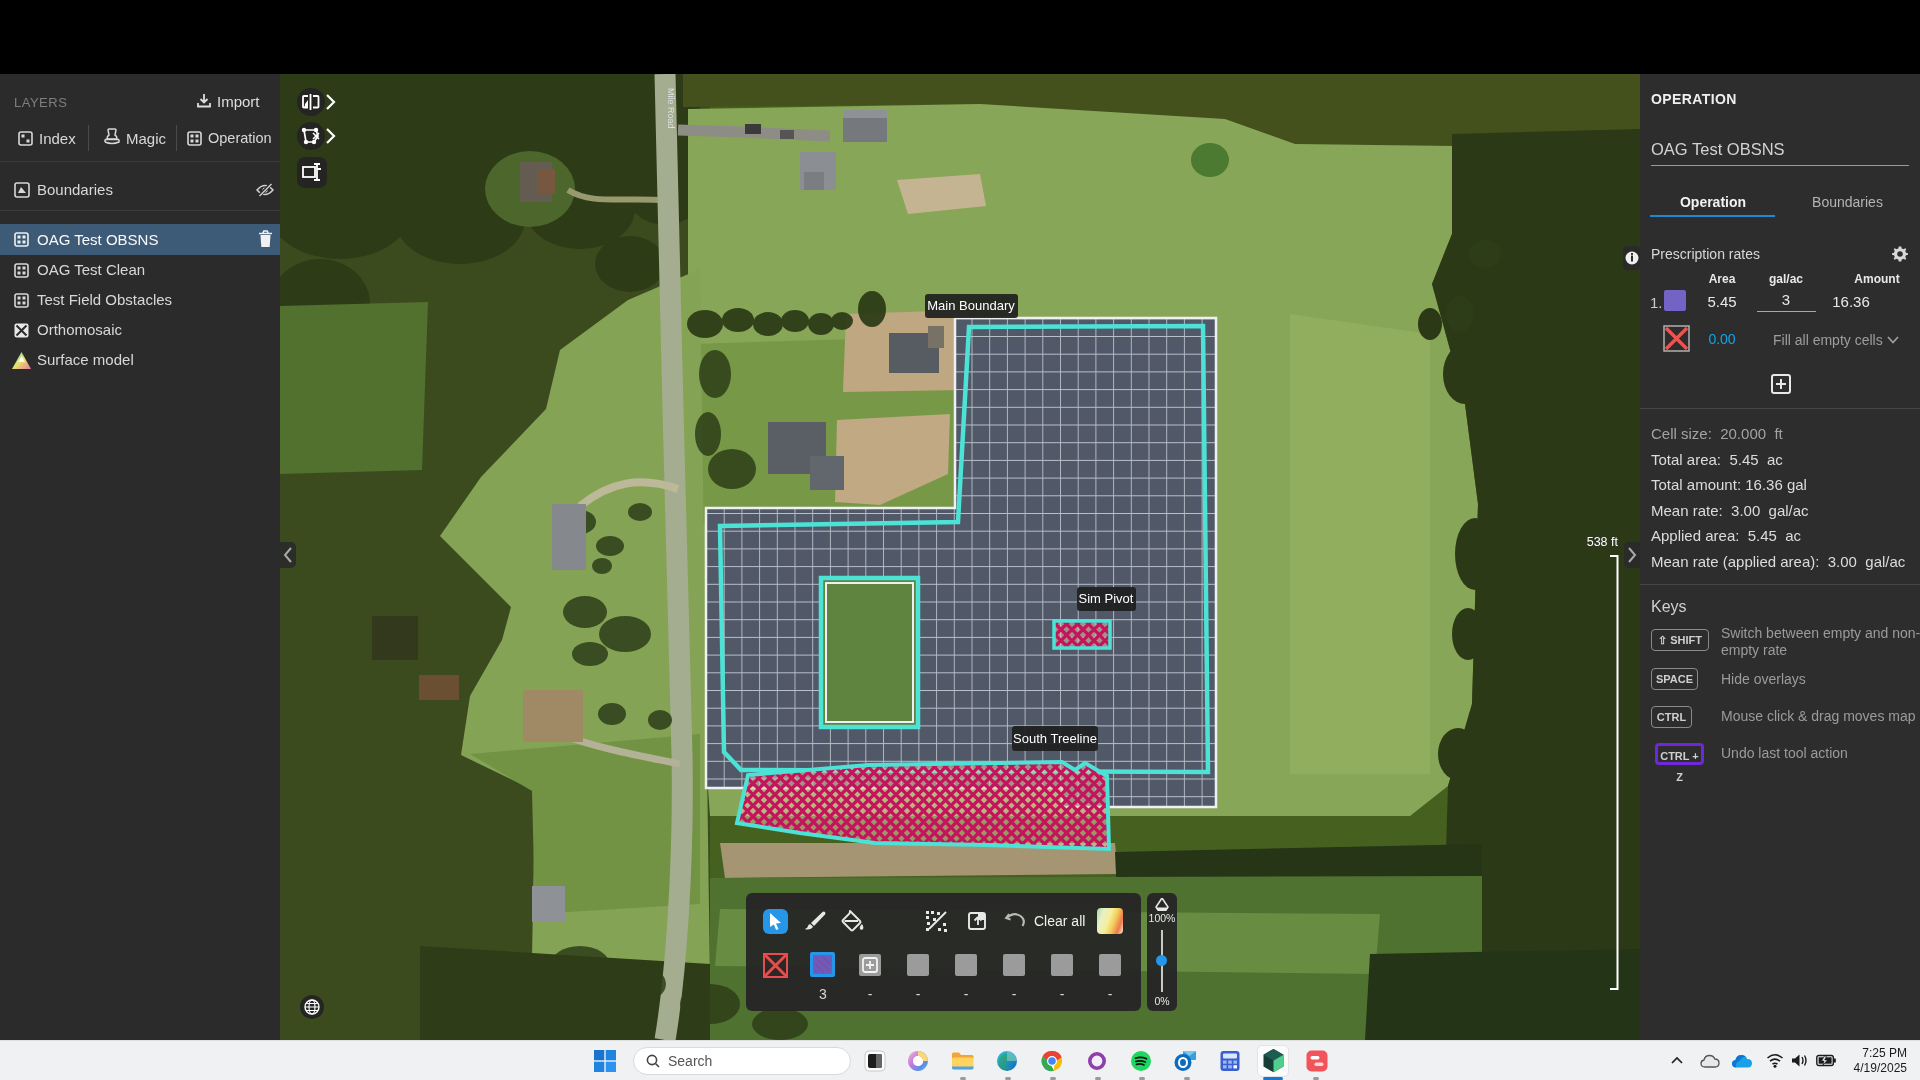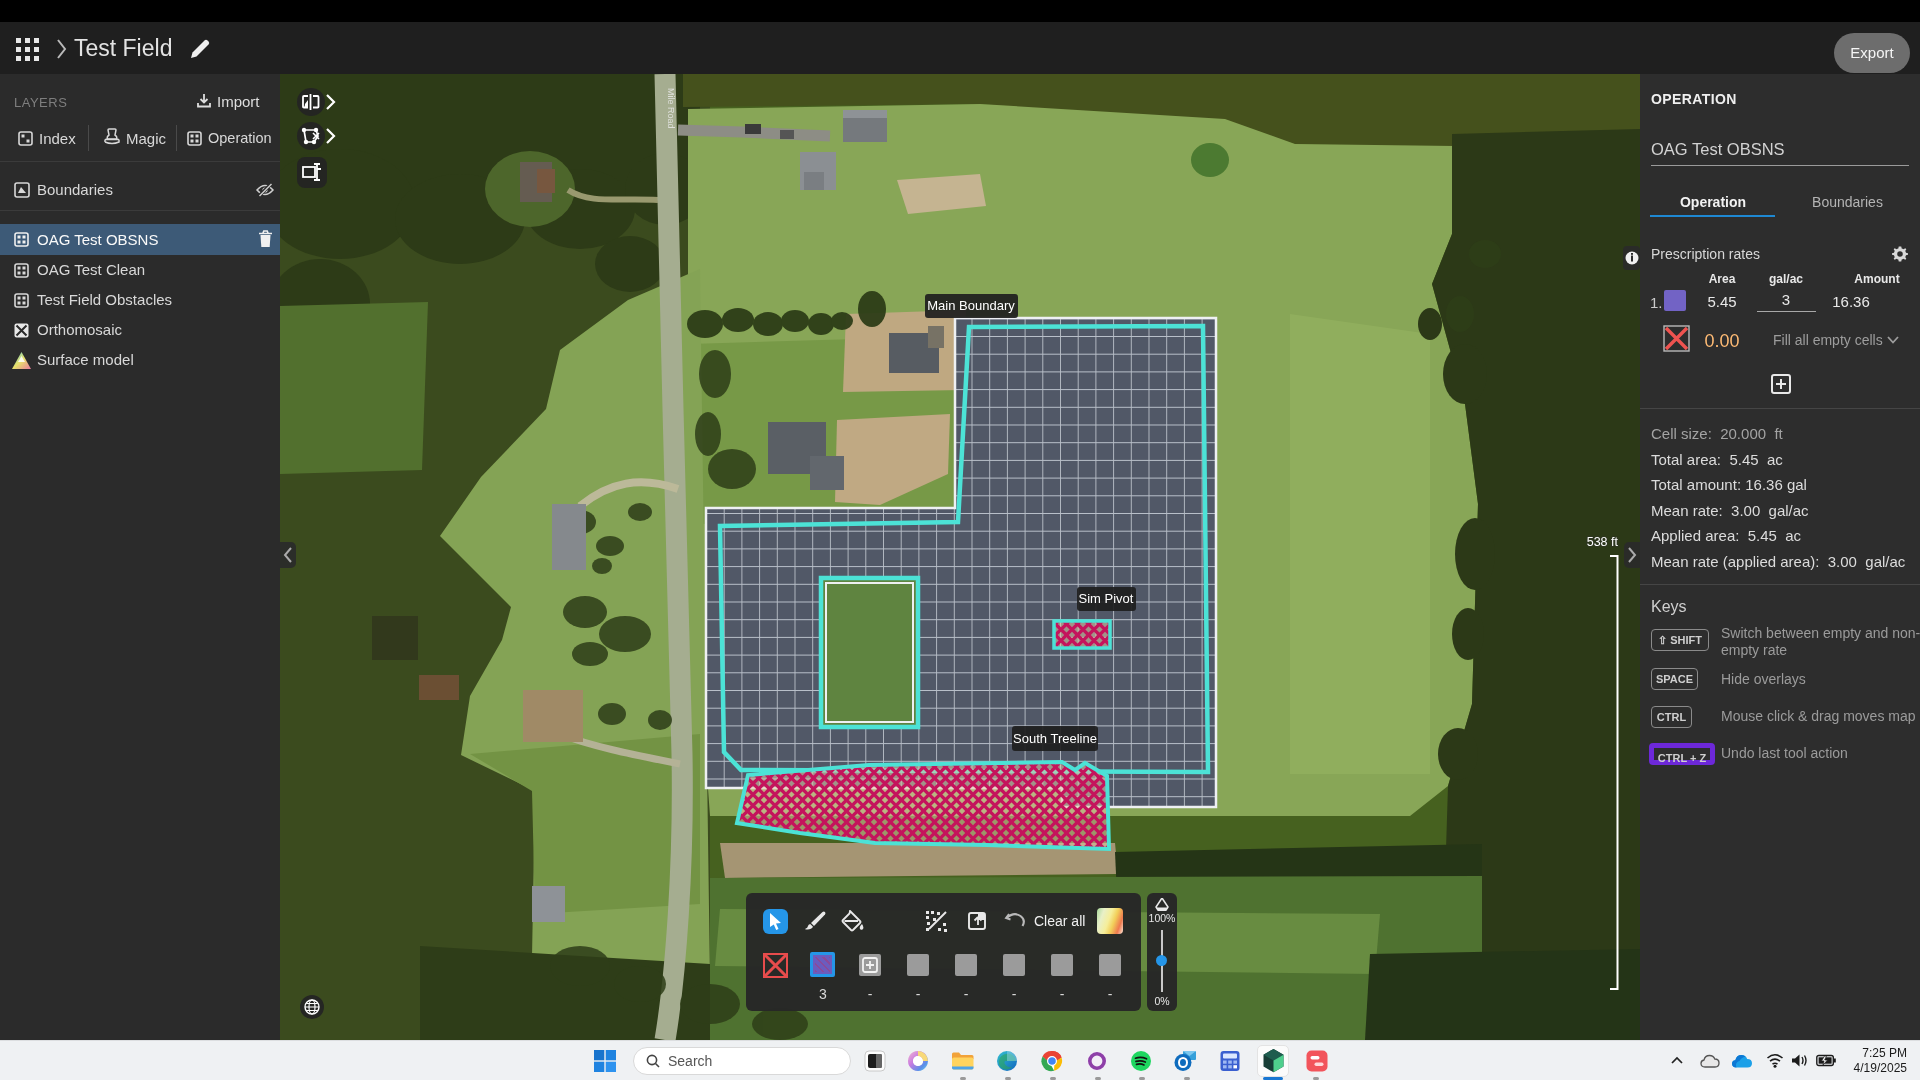--- a/index.html
+++ b/index.html
@@ -12,48 +12,20 @@
   #sidebar { position:absolute; left:0; top:74px; width:320px; height:966px; background:#2b2b2b; }
   #maparea { position:absolute; left:280px; top:74px; width:1360px; height:966px; background:#4c682e; overflow:hidden; }
   #rightpanel { position:absolute; left:1640px; top:74px; width:280px; height:966px; background:#2d2d2d; }
   #taskbar { position:absolute; left:0; top:1040px; width:1920px; height:40px; background:#eff1f3; border-top:1px solid #dcdee0; }
 </style>
 </head>
 <body>
 <div id="app">
 
 
-  <div id="header">
-
-    <svg class="abs" style="left:16px;top:16px" width="23" height="23" viewBox="0 0 23 23">
-      <g fill="#e8e8e8">
-        <rect x="0" y="0" width="5" height="5"></rect>
-          <rect x="9" y="0" width="5" height="5"></rect>
-          <rect x="18" y="0" width="5" height="5"></rect>
-        <rect x="0" y="9" width="5" height="5"></rect>
-          <rect x="9" y="9" width="5" height="5"></rect>
-          <rect x="18" y="9" width="5" height="5"></rect>
-        <rect x="0" y="18" width="5" height="5"></rect>
-          <rect x="9" y="18" width="5" height="5"></rect>
-          <rect x="18" y="18" width="5" height="5"></rect>
-      </g>
-    </svg>
-
-    <svg class="abs" style="left:54px;top:15px" width="14" height="24" viewBox="0 0 14 24">
-        <path d="M4 3 L11 12 L4 21" fill="none" stroke="#b9b9b9" stroke-width="2"></path>
-      </svg>
-
-    <div class="abs" style="left:74px;top:13px;font-size:23px;color:#e3e3e3;">Test Field</div>
-
-    <svg class="abs" style="left:191px;top:17px" width="19" height="19" viewBox="0 0 19 19">
-        <path d="M0 19 L1.5 13.5 L13.5 1.5 Q15 0 16.5 1.5 L17.5 2.5 Q19 4 17.5 5.5 L5.5 17.5 Z" fill="#efefef"></path>
-      </svg>
-
-    <div class="abs" style="left:1834px;top:11px;width:76px;height:40px;border-radius:20px;background:#6d6d6d;color:#f5f5f5;font-size:15px;text-align:center;line-height:40px;">Export</div>
-  </div>
 
   <div id="sidebar">
 
     <div class="abs" style="left:14px;top:21px;font-size:13px;color:#7e7e7e;letter-spacing:.5px;">LAYERS</div>
 
     <svg class="abs" style="left:196px;top:19px" width="16" height="16" viewBox="0 0 16 16">
         <path d="M8 1 V9 M4.5 6 L8 9.5 L11.5 6" stroke="#dedede" stroke-width="1.8" fill="none"></path>
         <path d="M2 10 V13.5 H14 V10" stroke="#dedede" stroke-width="1.8" fill="none"></path>
       </svg>
     <div class="abs" style="left:217px;top:19px;font-size:15px;color:#dedede;">Import</div>
@@ -483,21 +455,21 @@
     <div class="abs" style="left:24px;top:216px;width:22px;height:21px;background:#7263c5;border-radius:2px;"></div>
     <div class="abs" style="left:52px;top:219px;width:60px;text-align:center;font-size:15px;color:#e8e8e8;">5.45</div>
     <div class="abs" style="left:116px;top:217px;width:60px;text-align:center;font-size:15px;color:#e8e8e8;">3</div>
     <div class="abs" style="left:117px;top:237px;width:59px;height:1px;background:#a8a8a8;"></div>
     <div class="abs" style="left:181px;top:219px;width:60px;text-align:center;font-size:15px;color:#e8e8e8;">16.36</div>
 
     <svg class="abs" style="left:23px;top:251px" width="27" height="27" viewBox="0 0 27 27">
         <rect x="1" y="1" width="25" height="25" fill="none" stroke="#b9b9b9" stroke-width="1.4"></rect>
         <path d="M3 3 L24 24 M24 3 L3 24" stroke="#ef5350" stroke-width="3.4"></path>
       </svg>
-    <div class="abs" style="left:52px;top:257px;width:60px;text-align:center;font-size:18px;color:#fdba74;">0.00</div>
+    <div class="abs" style="left:52px;top:257px;width:60px;text-align:center;font-size:14px;color:#0ea5e9;">0.00</div>
     <div class="abs" style="left:133px;top:258px;font-size:14px;color:#9d9d9d;">Fill all empty cells</div>
     <svg class="abs" style="left:247px;top:262px" width="12" height="8" viewBox="0 0 12 8">
         <path d="M1 1 L6 6.5 L11 1" fill="none" stroke="#9d9d9d" stroke-width="1.8"></path>
       </svg>
 
     <svg class="abs" style="left:131px;top:300px" width="20" height="20" viewBox="0 0 20 20">
         <rect x="1" y="1" width="18" height="18" rx="2" fill="none" stroke="#e8e8e8" stroke-width="2"></rect>
         <path d="M10 5 V15 M5 10 H15" stroke="#e8e8e8" stroke-width="2"></path>
       </svg>
 
@@ -516,21 +488,21 @@
 
     <div class="abs" style="left:11px;top:555px;width:58px;height:22px;border:1px solid #8a8a8a;border-radius:4px;font-size:11px;font-weight:bold;color:#cfcfcf;text-align:center;line-height:21px;">⇧ SHIFT</div>
     <div class="abs" style="left:81px;top:551px;width:200px;font-size:14px;color:#9b9b9b;line-height:17px;">Switch between empty and non-empty rate</div>
 
     <div class="abs" style="left:11px;top:594px;width:47px;height:22px;border:1px solid #8a8a8a;border-radius:4px;font-size:11px;font-weight:bold;color:#cfcfcf;text-align:center;line-height:21px;">SPACE</div>
     <div class="abs" style="left:81px;top:597px;font-size:14px;color:#9b9b9b;">Hide overlays</div>
 
     <div class="abs" style="left:11px;top:632px;width:41px;height:22px;border:1px solid #8a8a8a;border-radius:4px;font-size:11px;font-weight:bold;color:#cfcfcf;text-align:center;line-height:21px;">CTRL</div>
     <div class="abs" style="left:81px;top:634px;font-size:14px;color:#9b9b9b;">Mouse click &amp; drag moves map</div>
 
-    <div class="abs" style="left:9px;top:669px;width:66px;height:22px;border:5px solid #6d28d9;border-radius:4px;font-size:11px;font-weight:bold;color:#cfcfcf;text-align:center;line-height:21px;">CTRL + Z</div>
+    <div class="abs" style="left:15px;top:669px;width:49px;height:22px;border:3px solid #6d28d9;border-radius:4px;font-size:11px;font-weight:bold;color:#cfcfcf;text-align:center;line-height:21px;">CTRL + Z</div>
     <div class="abs" style="left:81px;top:671px;font-size:14px;color:#9b9b9b;">Undo last tool action</div>
   </div>
 
   <div id="taskbar">
 
     <svg class="abs" style="left:594px;top:9px" width="22" height="22" viewBox="0 0 22 22">
         <rect x="0" y="0" width="10.3" height="10.3" fill="#1874cd"></rect>
         <rect x="11.7" y="0" width="10.3" height="10.3" fill="#1f83e0"></rect>
         <rect x="0" y="11.7" width="10.3" height="10.3" fill="#1f83e0"></rect>
         <rect x="11.7" y="11.7" width="10.3" height="10.3" fill="#2e93ef"></rect>

